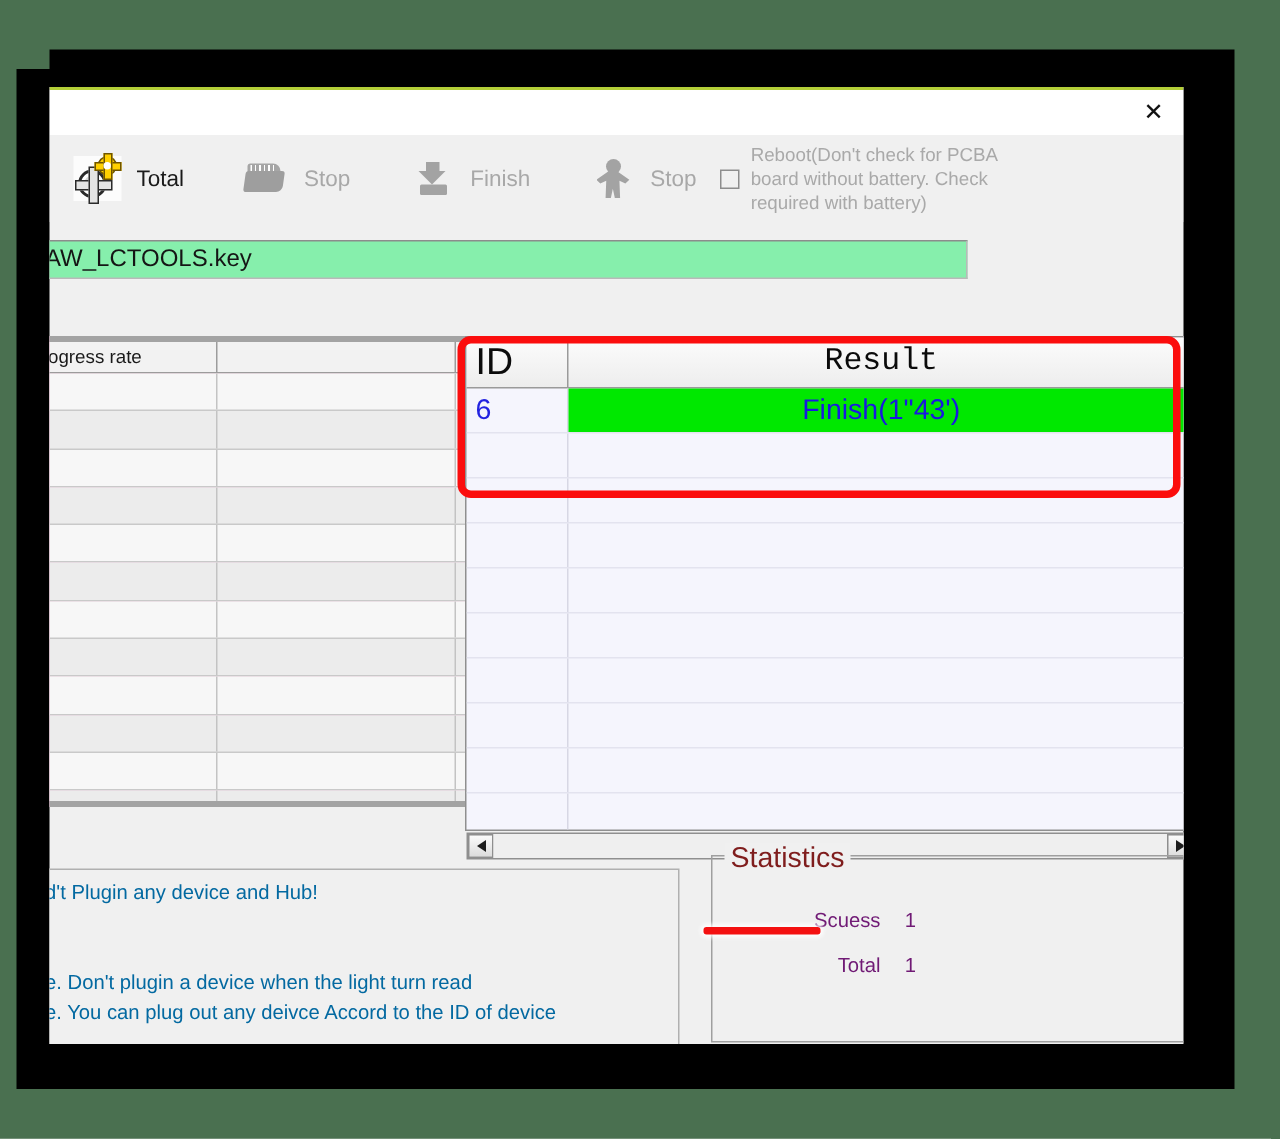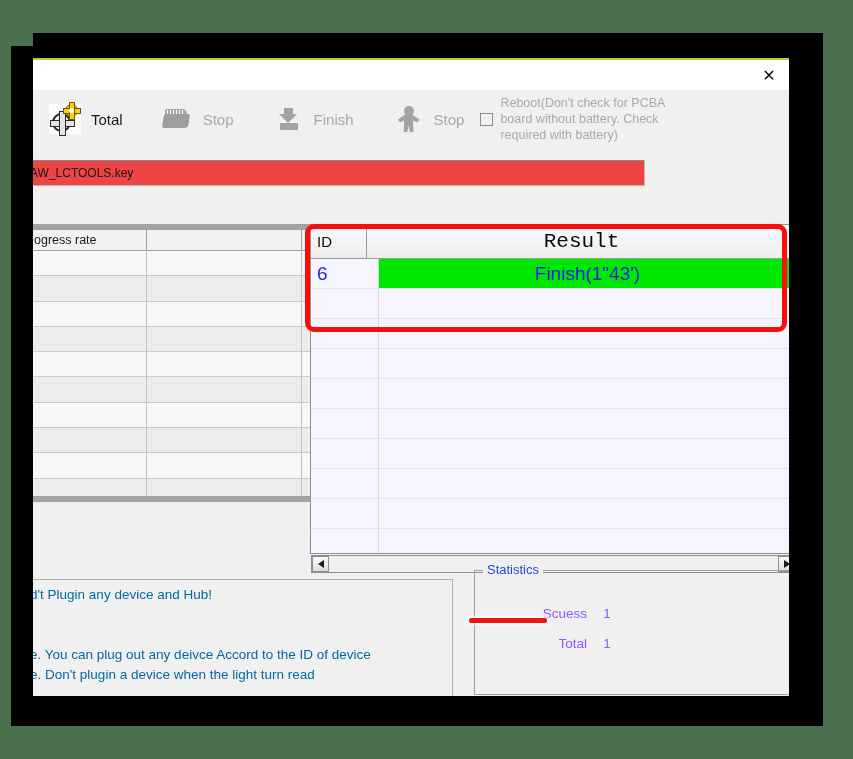--- a/index.html
+++ b/index.html
@@ -126,36 +126,36 @@
   }
   #success-badge svg { width: 56px; height: 56px; display:block; }
   #badge-panel {
     position: absolute; right: 6px; top: 86px; width: 112px; height: 106px;
     background: #f0f0f0;
   }
 
   
   .path-field {
     position: absolute; left: -8px;
-    height: 26px; background: #ef4444;
+    height: 26px; background: #86efac;
     border: 1px solid #b9b9b9; border-top-color:#8c8c8c;
     display: flex; align-items: center;
     padding: 0 4px;
-    font-size: 12px; color: #151515; white-space: nowrap; overflow: hidden;
+    font-size: 16px; color: #151515; white-space: nowrap; overflow: hidden;
     font-family: "Liberation Sans", sans-serif;
   }
   #key-path  { top: 102px; width: 620px; }
   #img-path  { top: 134px; width: 620px; }
 
   
   #left-table {
     position: absolute; left: -8px; top: 166px;
-    width: 295px; height: 278px;
+    width: 295px; height: 314px;
     background: #f9a8d4;
-    border: 6px solid #a3a3a3;
+    border: 4px solid #a3a3a3;
     overflow: hidden;
   }
   #left-head {
     display: flex; height: 21px; background: #f2f2f2;
     border-bottom: 1px solid #9c9c9c;
     font-size: 12.5px; color: #1a1a1a; align-items: center;
   }
   #left-head .lh-c1 { width: 116px; padding-left:3px; border-right:1px solid #9c9c9c; height:100%; display:flex; align-items:center; }
   #left-head .lh-c2 { flex:1; border-right:1px solid #9c9c9c; height:100%; }
   #left-head .lh-c3 { width: 12px; height:100%; }
@@ -185,23 +185,23 @@
     background: #f5f5fd;
     border: 1px solid #8f8f8f;
     overflow: hidden;
   }
   #result-head {
     display: flex; height: 34px;
     background: linear-gradient(to bottom,#fcfcfc 0%,#ededed 100%);
     border-bottom: 1px solid #9a9a9a;
   }
   #result-head .rh-id {
-    width: 56px; border-right: 1px solid #9a9a9a;
+    width: 68px; border-right: 1px solid #9a9a9a;
     display: flex; align-items: center; padding-left: 6px;
-    font-size: 15px; color: #0b0b0b;
+    font-size: 25px; color: #0b0b0b;
   }
   #result-head .rh-res {
     flex: 1; display: flex; align-items: center; justify-content: center;
     font-size: 21px; color: #0b0b0b; font-family: Liberation Mono, monospace;
   }
   .res-row { display: flex; height: 30px; border-bottom: 1px solid #e3e3ef; }
   .res-row .r-id {
     width: 68px; border-right: 1px solid #d7d7e4;
     display:flex; align-items:center; padding-left:6px;
     font-size: 19px; color: #2323e0;
@@ -256,25 +256,25 @@
 
   
   #stats-group {
     position: absolute; left: 441px; top: 512px;
     width: 336px; height: 125px;
     border: 1px solid #9f9f9f; background: transparent;
   }
   #stats-legend {
     position: absolute; left: 8px; top: -9px;
     background: #f0f0f0; padding: 0 4px;
-    font-size: 13px; color: #1d4ed8;
+    font-size: 19px; color: #7f1d1d;
   }
   .stat-row {
     display: flex; align-items: center;
-    font-size: 13.5px; color: #8b5cf6; height: 30px;
+    font-size: 13.5px; color: #701a75; height: 30px;
   }
   .stat-label { width: 112px; text-align: right; padding-right: 0; }
   .stat-value { width: 40px; text-align: center; }
   #stats-rows { position: absolute; left: 0; top: 27px; width: 100%; }
 </style>
 </head>
 <body>
 
 <div id="backdrop"></div>
 <div id="black-frame-top"></div>
@@ -485,22 +485,22 @@
     <span id="hs-track"></span>
     <span class="hs-arrow">
         <span class="tri-r"></span>
       </span>
   </div>
 
   <div id="log-panel">
       <div class="log-line">d't Plugin any device and Hub!</div>
       <div class="log-line spacer">&nbsp;</div>
       <div class="log-line spacer">&nbsp;</div>
+      <div class="log-line">e. Don't plugin a device when the light turn read</div>
       <div class="log-line">e. You can plug out any deivce Accord to the ID of device</div>
-      <div class="log-line">e. Don't plugin a device when the light turn read</div>
     </div>
 
   <div id="stats-group">
     <span id="stats-legend">Statistics</span>
     <div id="stats-rows">
         <div class="stat-row">
           <span class="stat-label">Scuess</span>
           <span class="stat-value">1</span>
         </div>
         <div class="stat-row">

